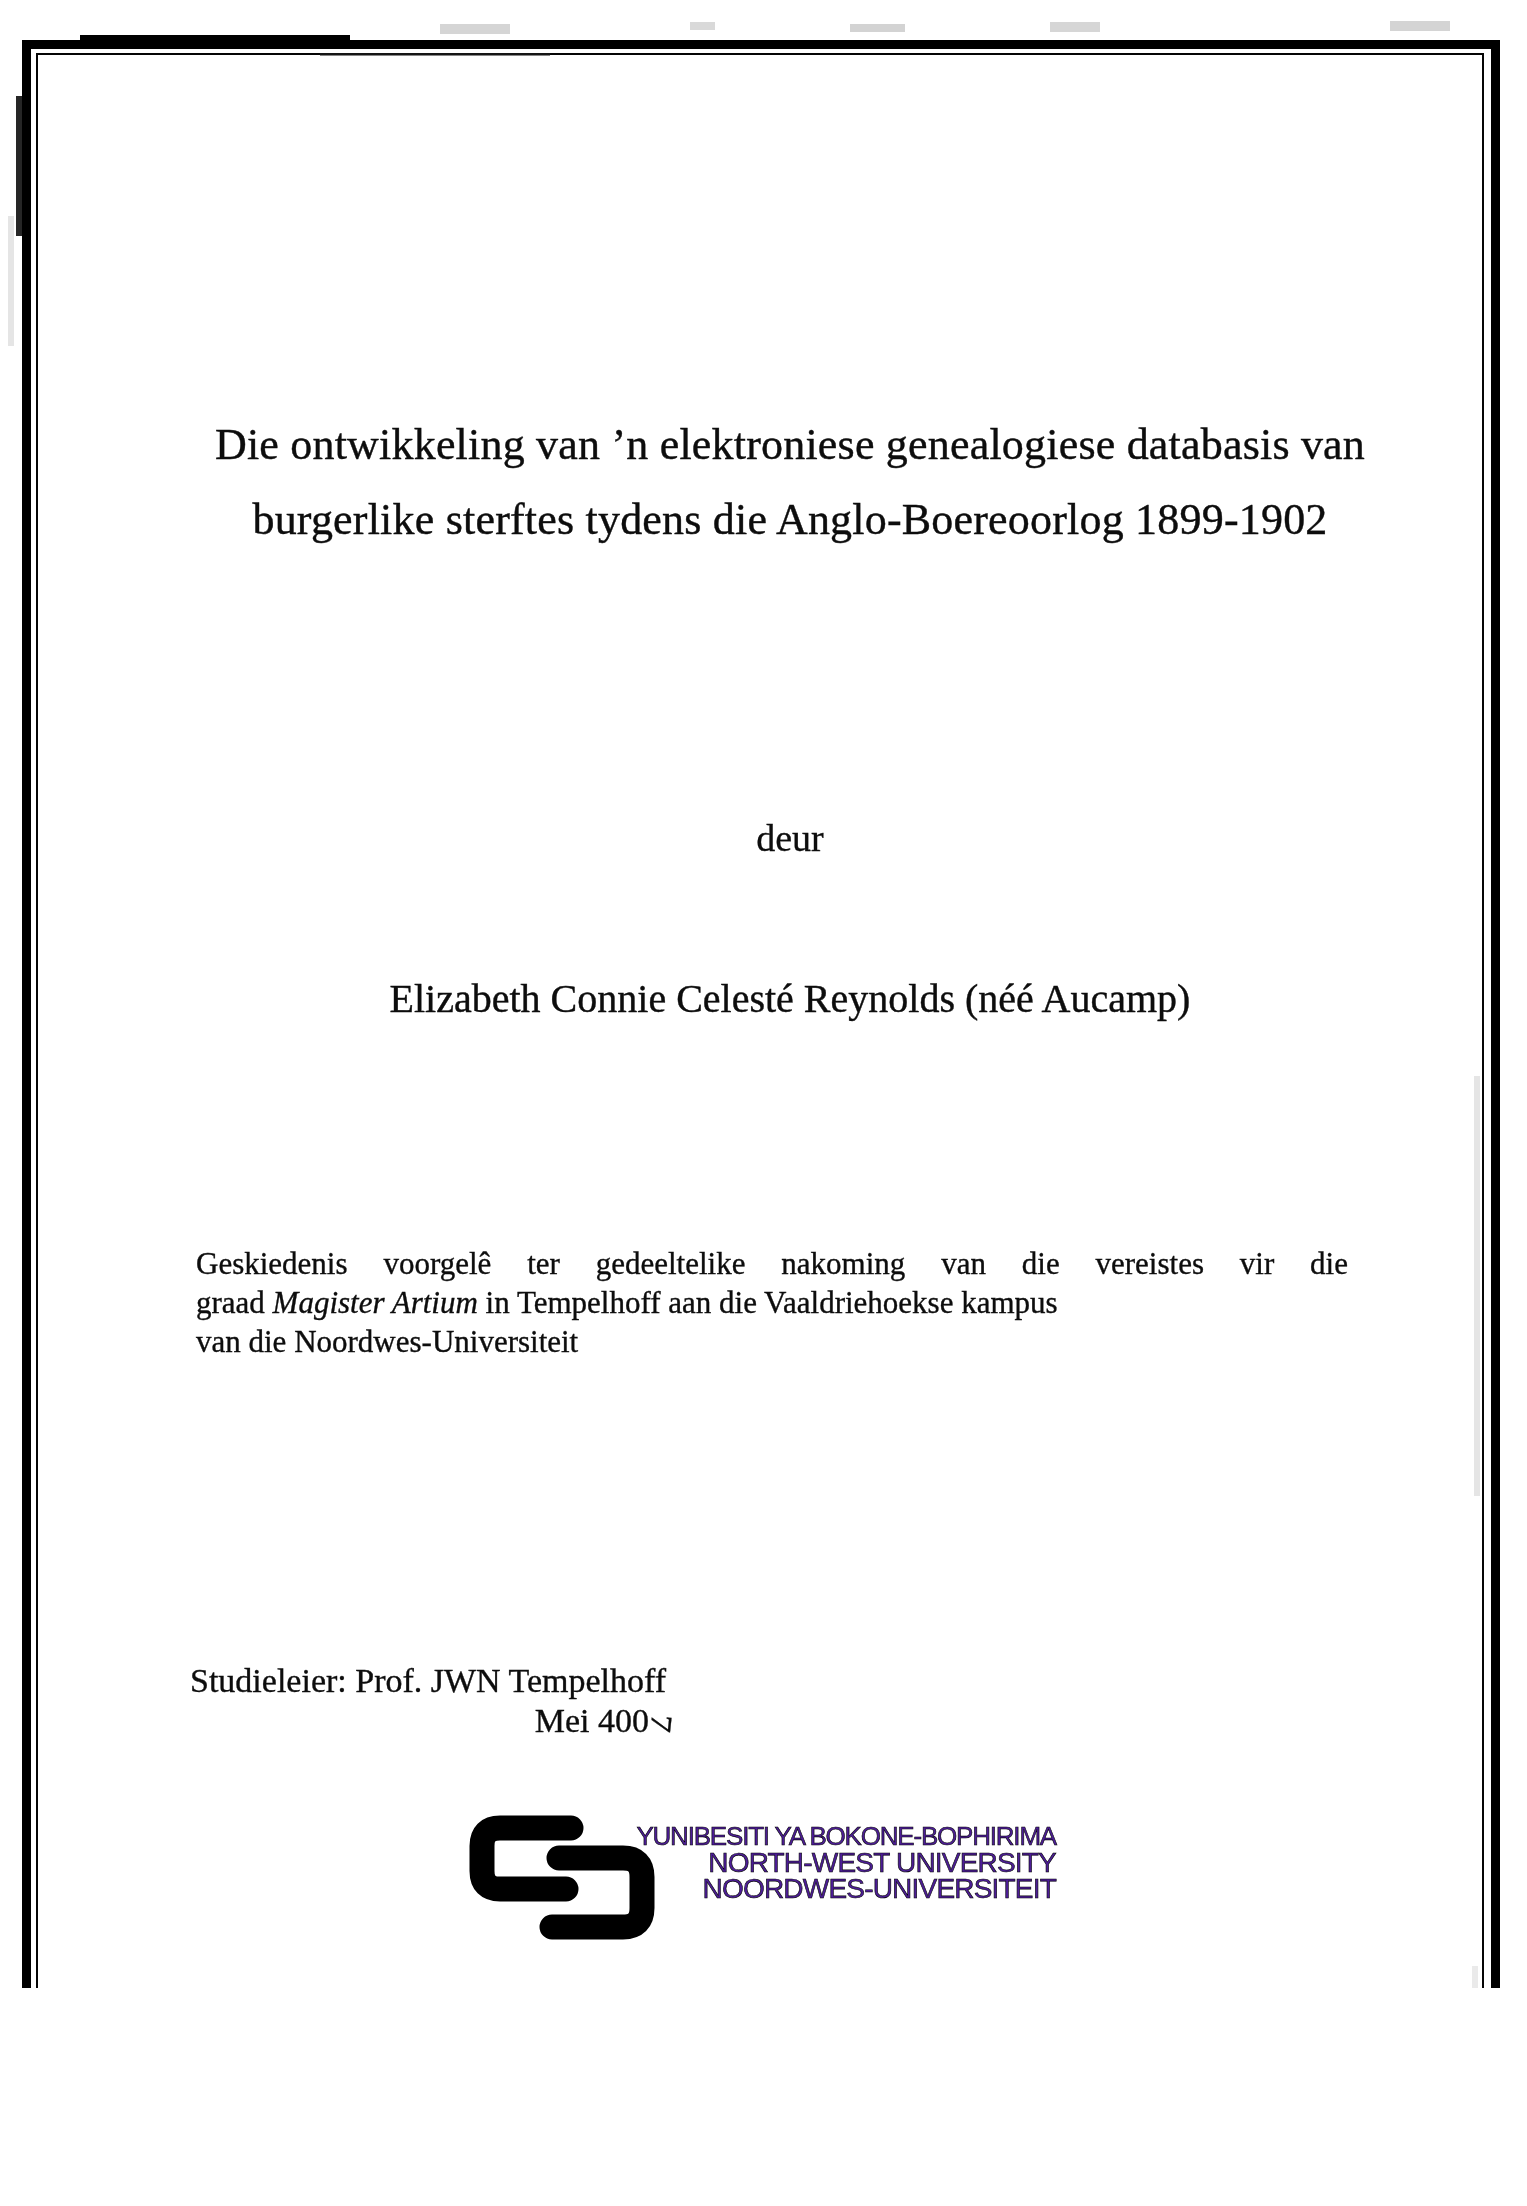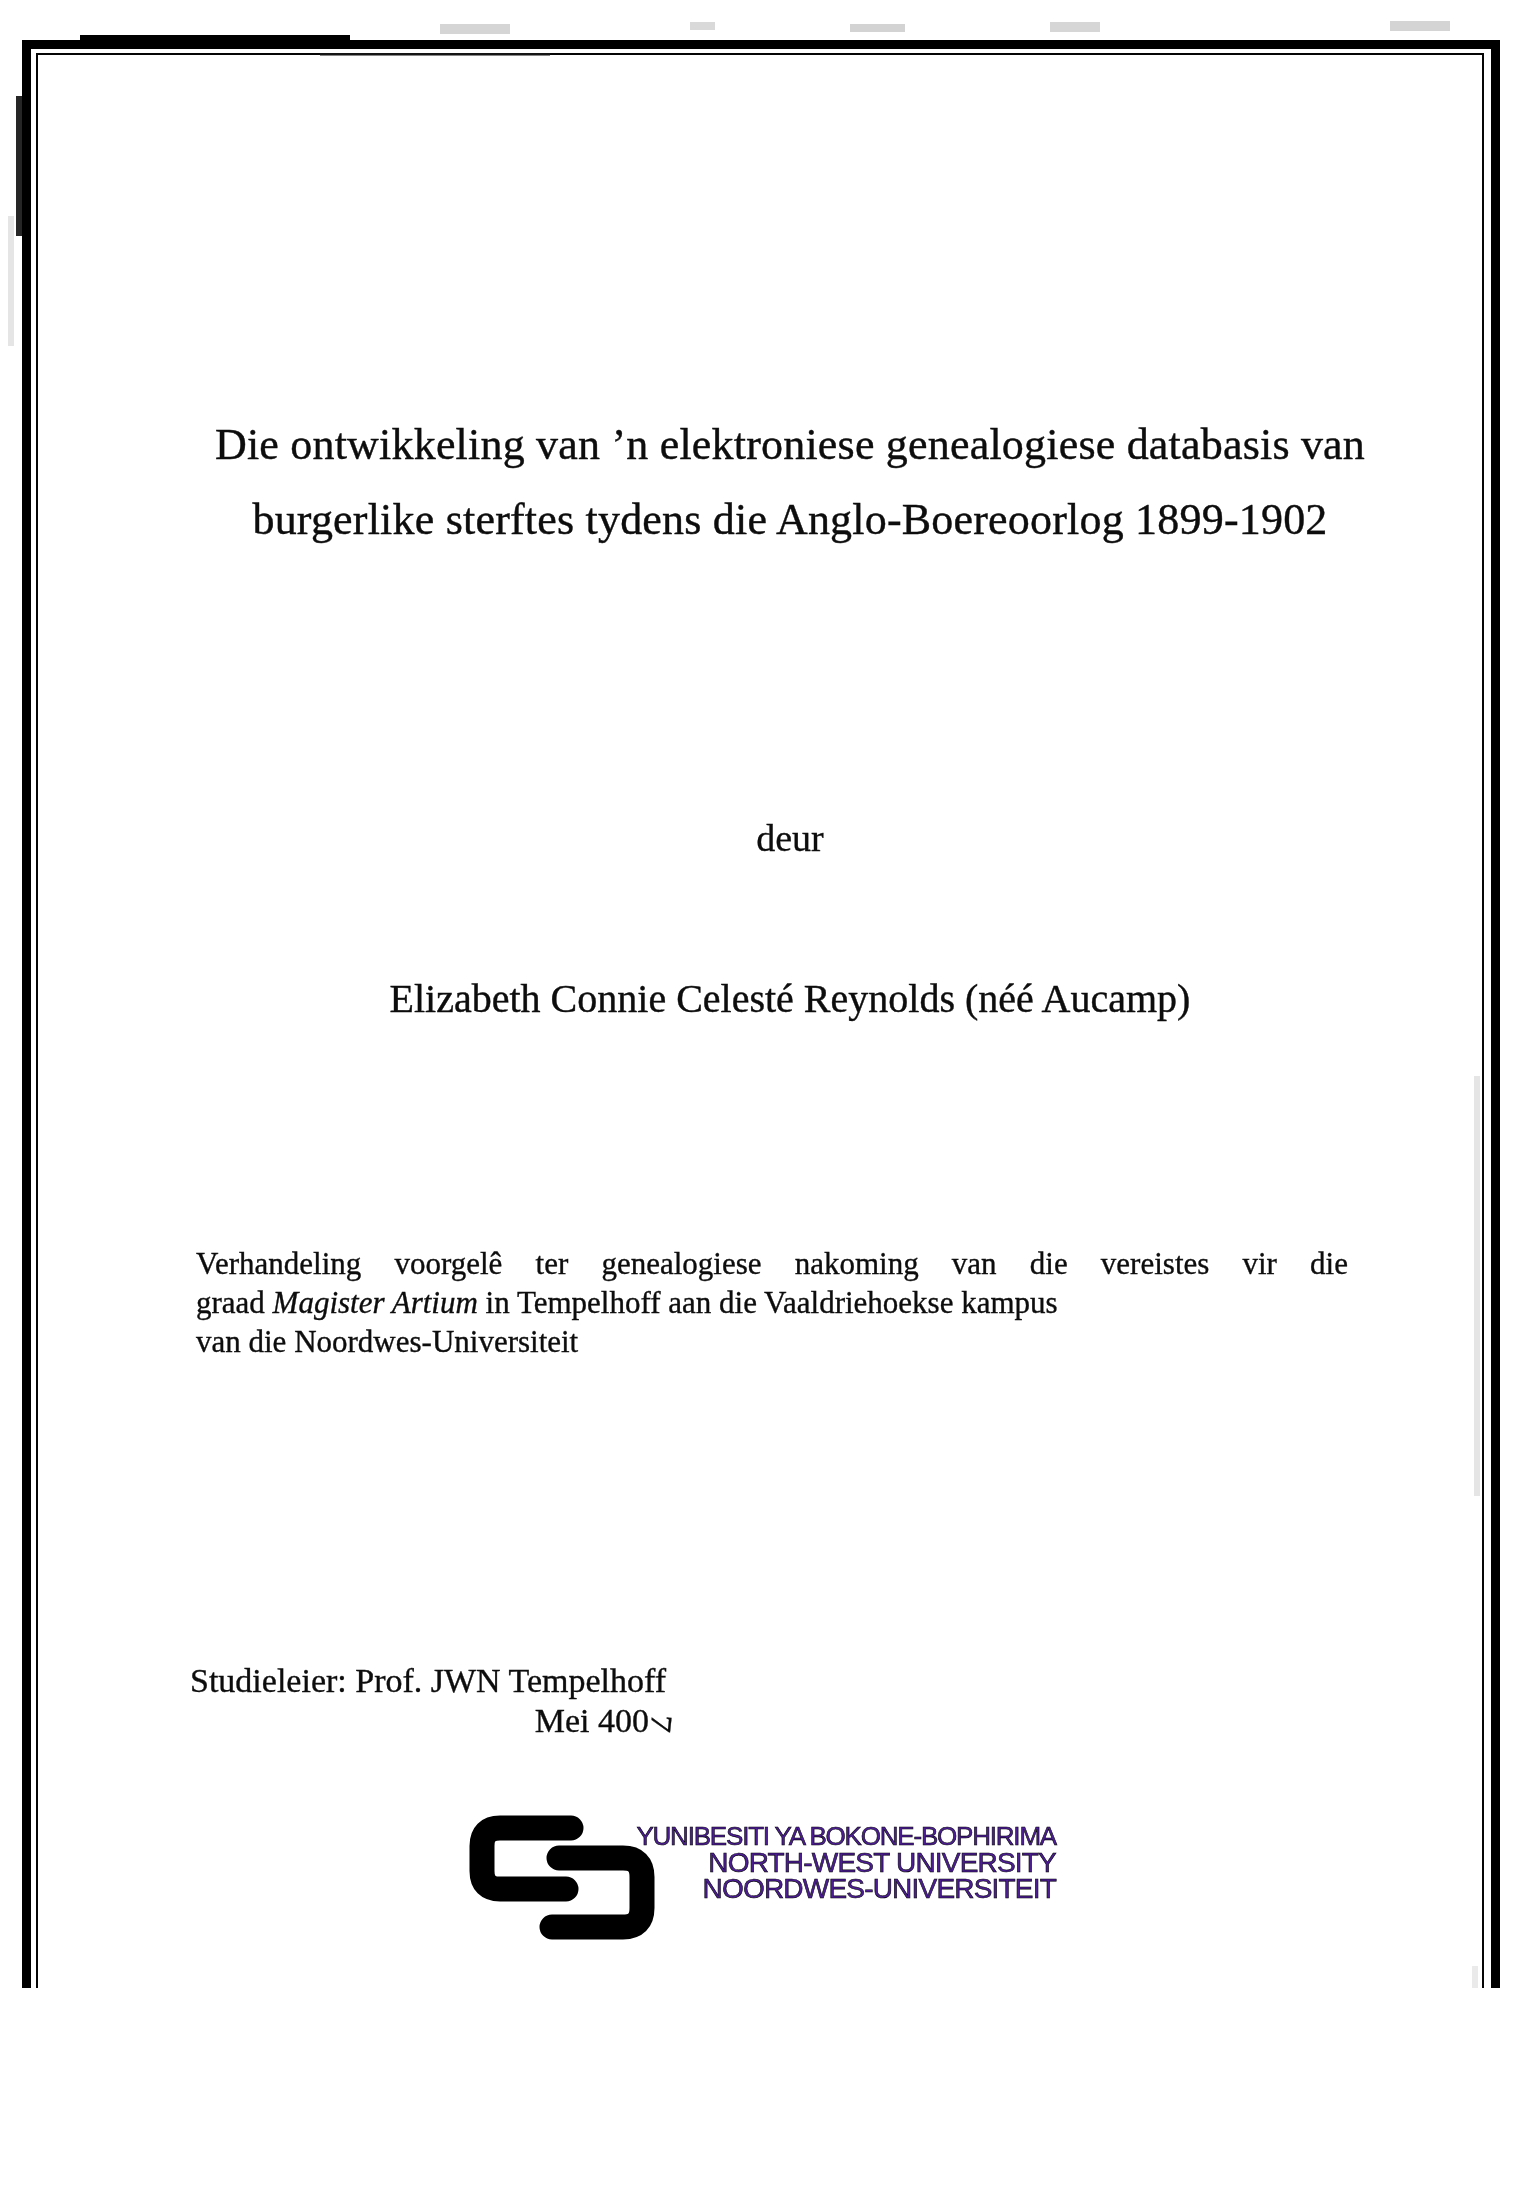--- a/index.html
+++ b/index.html
@@ -80,21 +80,21 @@
   <div class="artifact" style="left:1455px;top:2190px;width:12px;height:5px;background:#bbbbbb;opacity:.6;"></div>
 
   <div id="title1" class="centerband title-line">Die ontwikkeling van ’n elektroniese genealogiese databasis van</div>
   <div id="title2" class="centerband title-line">burgerlike sterftes tydens die Anglo-Boereoorlog 1899-1902</div>
 
   <div id="byline" class="centerband">deur</div>
 
   <div id="author" class="centerband">Elizabeth Connie Celesté Reynolds (néé Aucamp)</div>
 
   <div class="statement">
-    <div class="just">Verhandeling voorgelê ter genealogiese nakoming van die vereistes vir die</div>
+    <div class="just">Geskiedenis voorgelê ter gedeeltelike nakoming van die vereistes vir die</div>
     <div><span>graad </span><span class="ital">Magister Artium</span><span> in Tempelhoff aan die Vaaldriehoekse kampus</span></div>
     <div>van die Noordwes-Universiteit</div>
   </div>
 
   <div class="supervisor-block">
     <div>Studieleier: Prof. JWN Tempelhoff</div>
     <div><span>Mei 400</span><span class="glitch7">7</span></div>
   </div>
 
   <svg class="logo-mark" width="200" height="130" viewBox="0 0 200 130" xmlns="http://www.w3.org/2000/svg">

